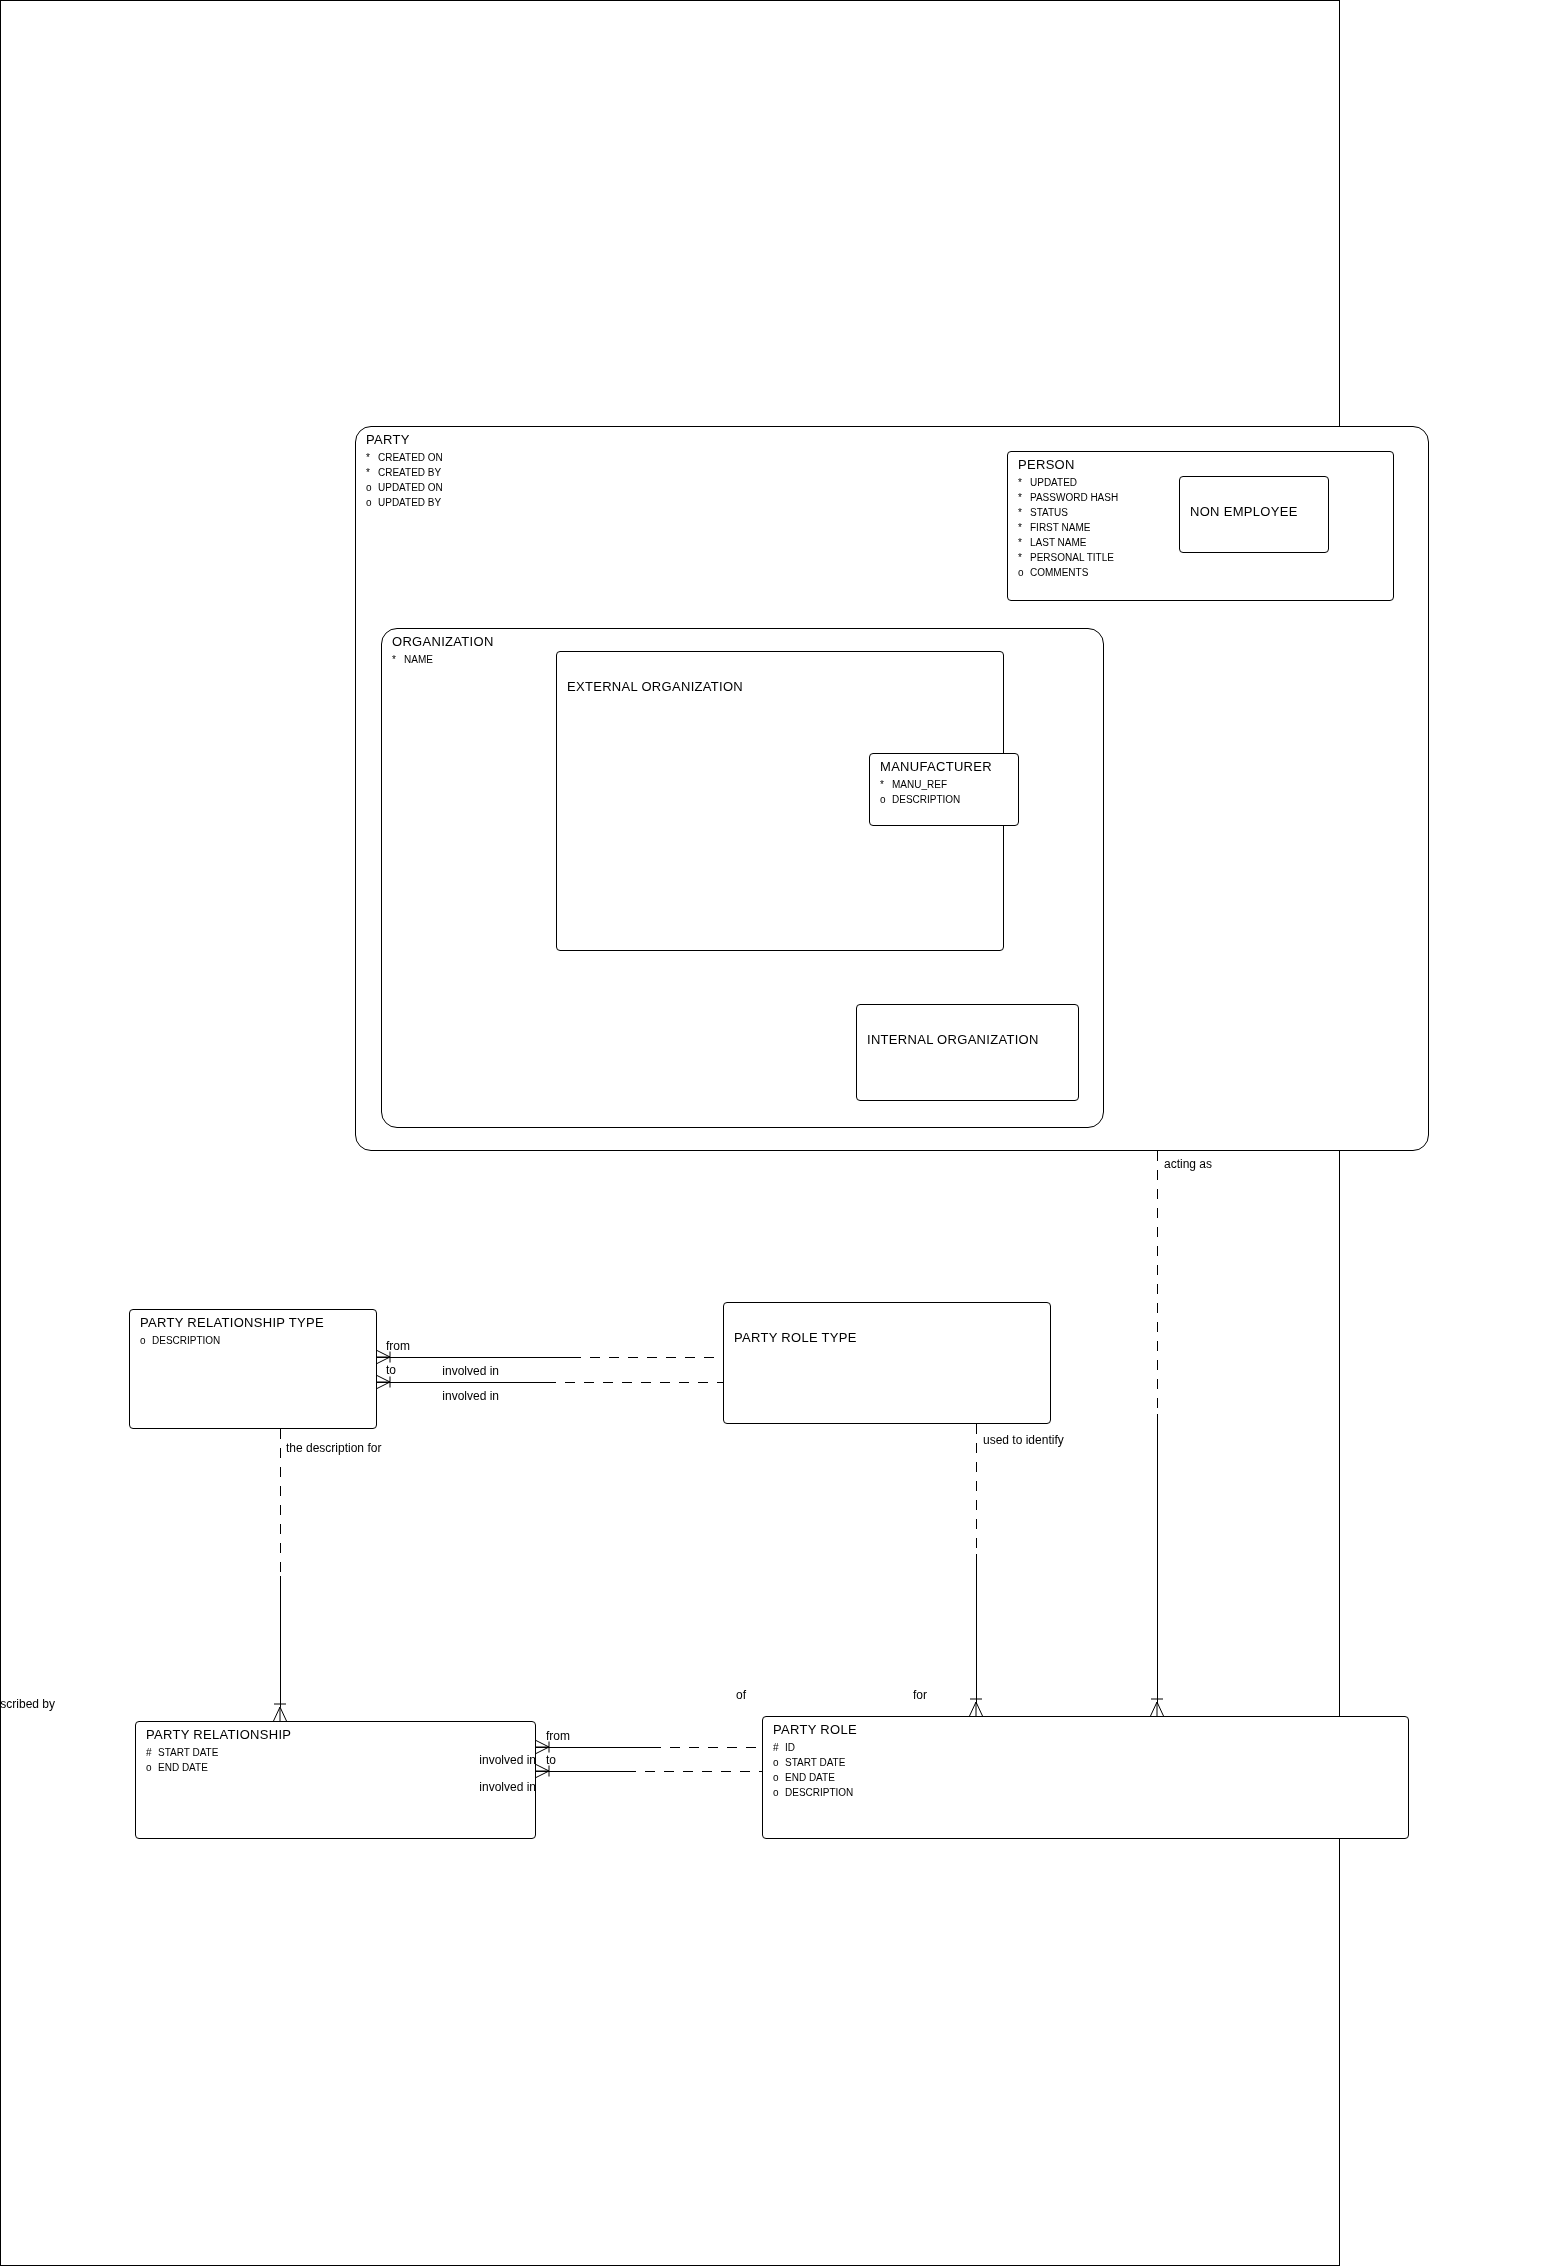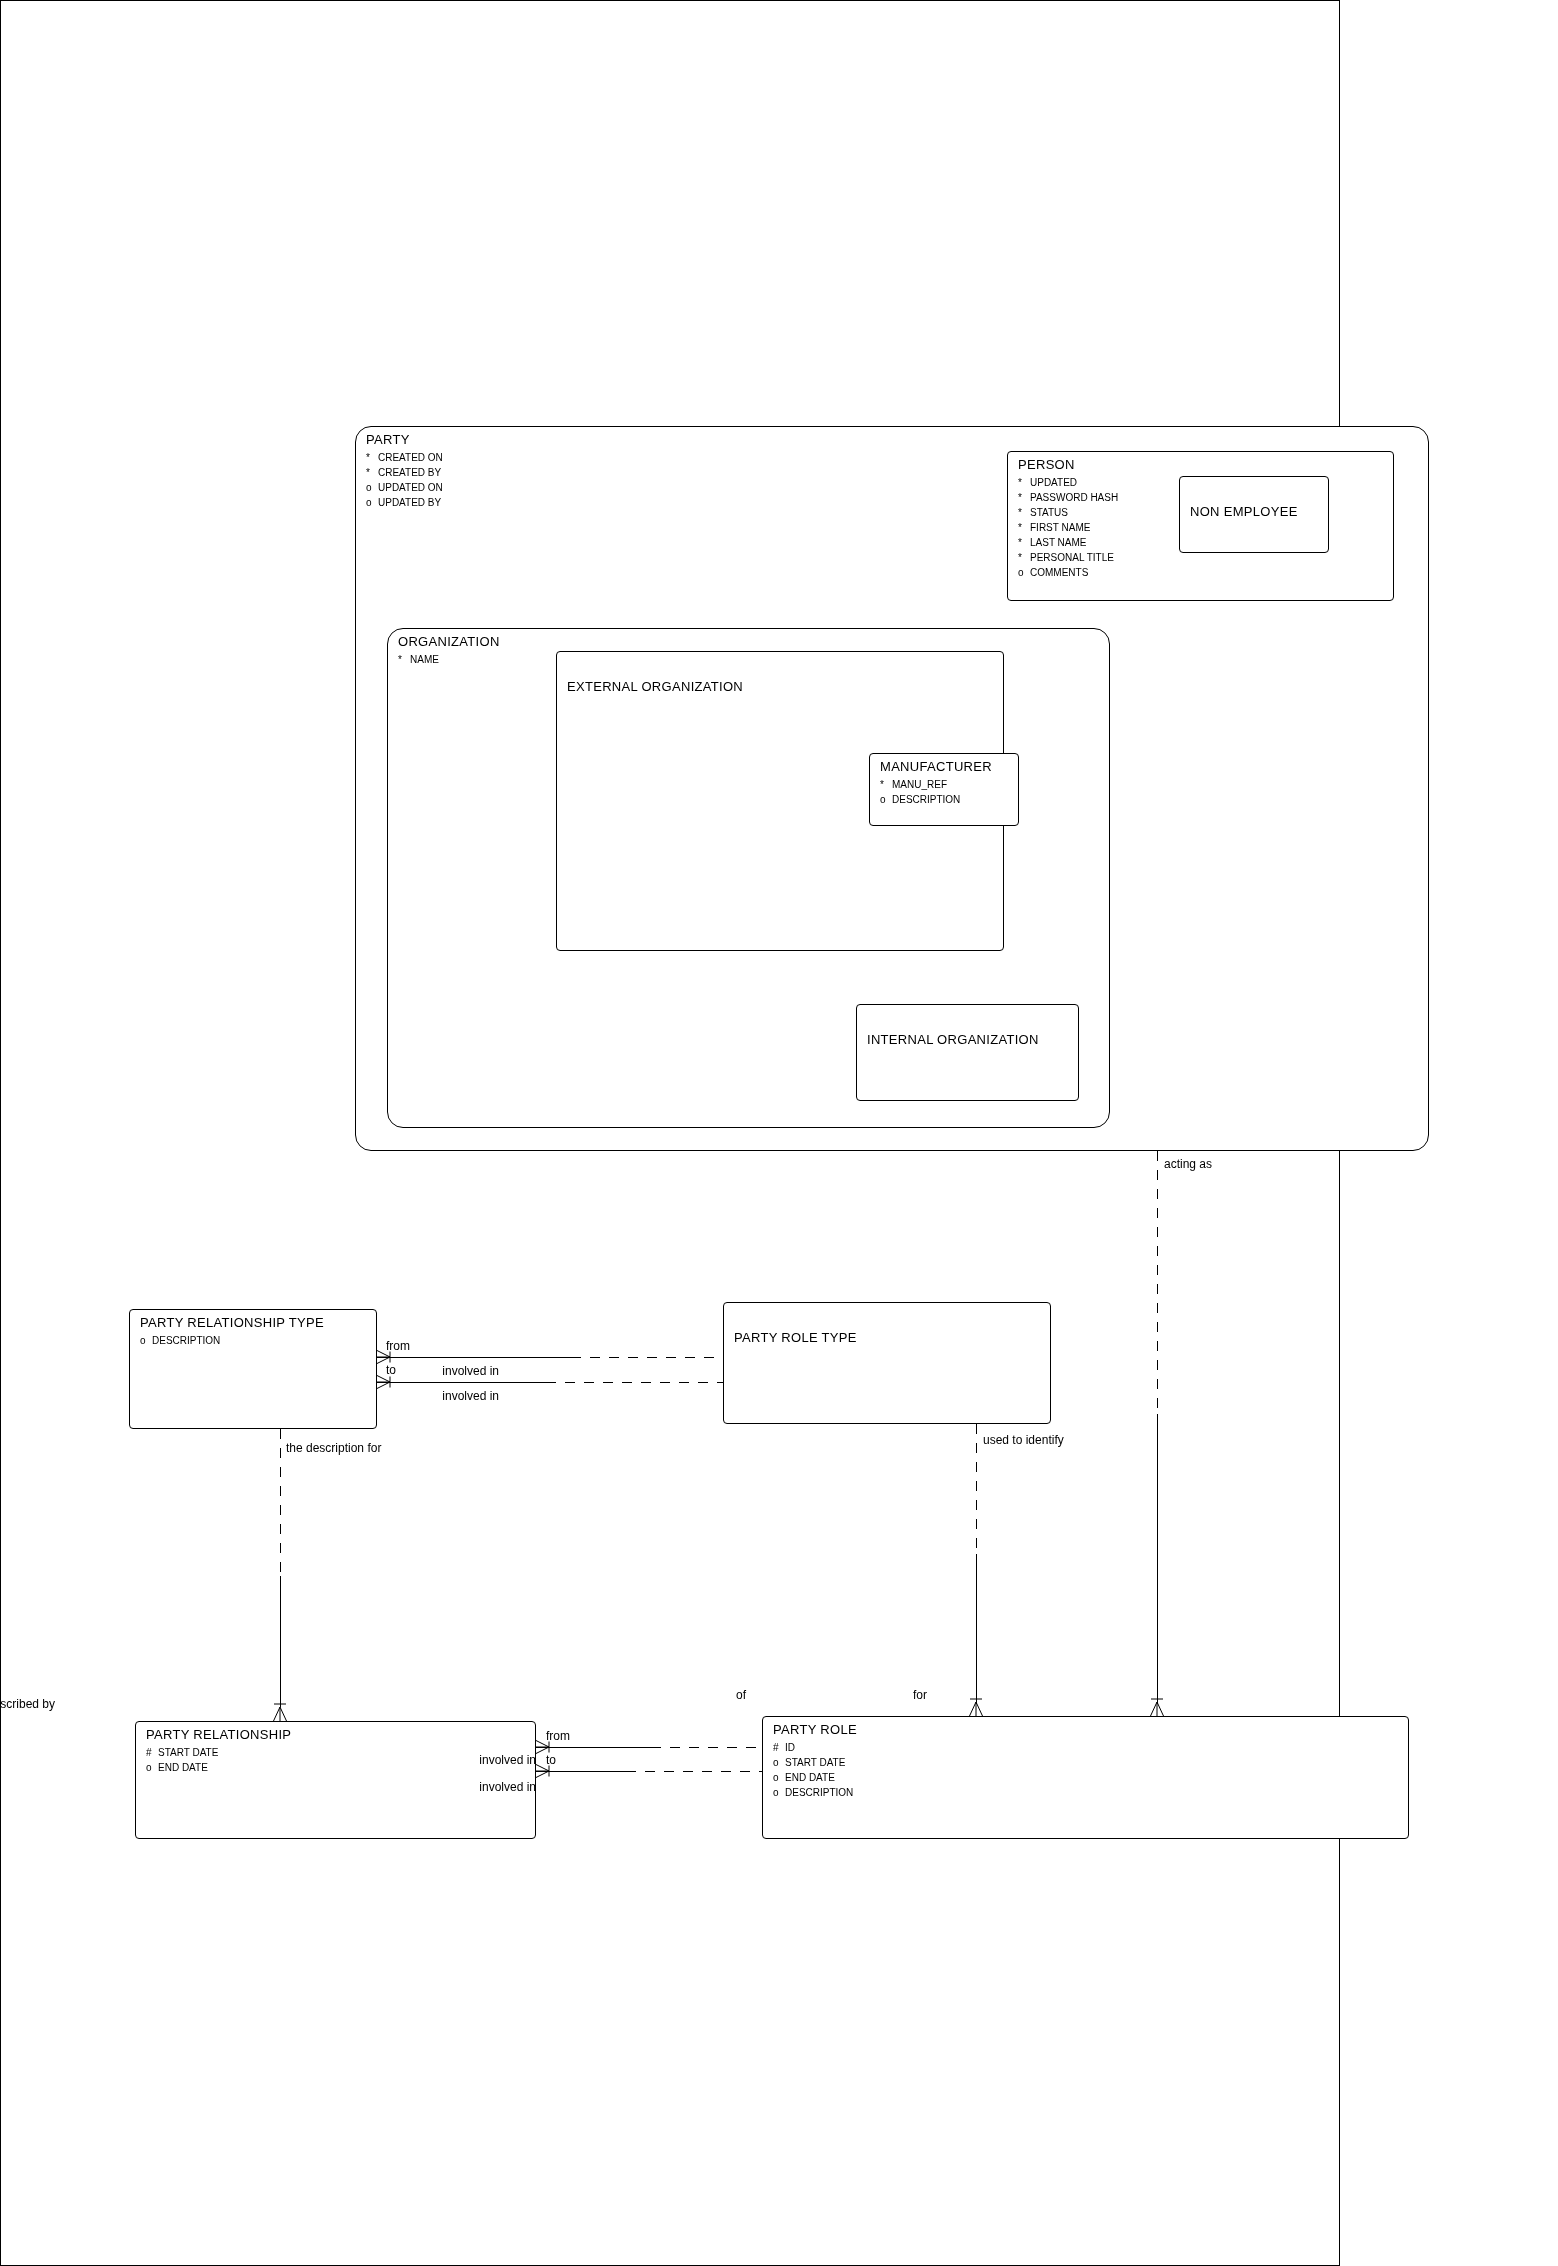--- a/index.html
+++ b/index.html
@@ -47,21 +47,21 @@
     <div class="attr"><span class="m">*</span><span>FIRST NAME</span></div>
     <div class="attr"><span class="m">*</span><span>LAST NAME</span></div>
     <div class="attr"><span class="m">*</span><span>PERSONAL TITLE</span></div>
     <div class="attr"><span class="m">o</span><span>COMMENTS</span></div>
   </div>
 
   <div class="entity pad-lg" style="left:1178px;top:475px;width:150px;height:77px;">
     <div class="etitle">NON EMPLOYEE</div>
   </div>
 
-  <div class="entity big" style="left:380px;top:627px;width:723px;height:500px;margin-left:6px;">
+  <div class="entity big" style="left:380px;top:627px;width:723px;height:500px;">
     <div class="etitle">ORGANIZATION</div>
     <div class="attr"><span class="m">*</span><span>NAME</span></div>
   </div>
 
   <div class="entity pad-lg" style="left:555px;top:650px;width:448px;height:300px;">
     <div class="etitle">EXTERNAL ORGANIZATION</div>
   </div>
 
   <div class="entity" style="left:868px;top:752px;width:150px;height:73px;">
     <div class="etitle">MANUFACTURER</div>

